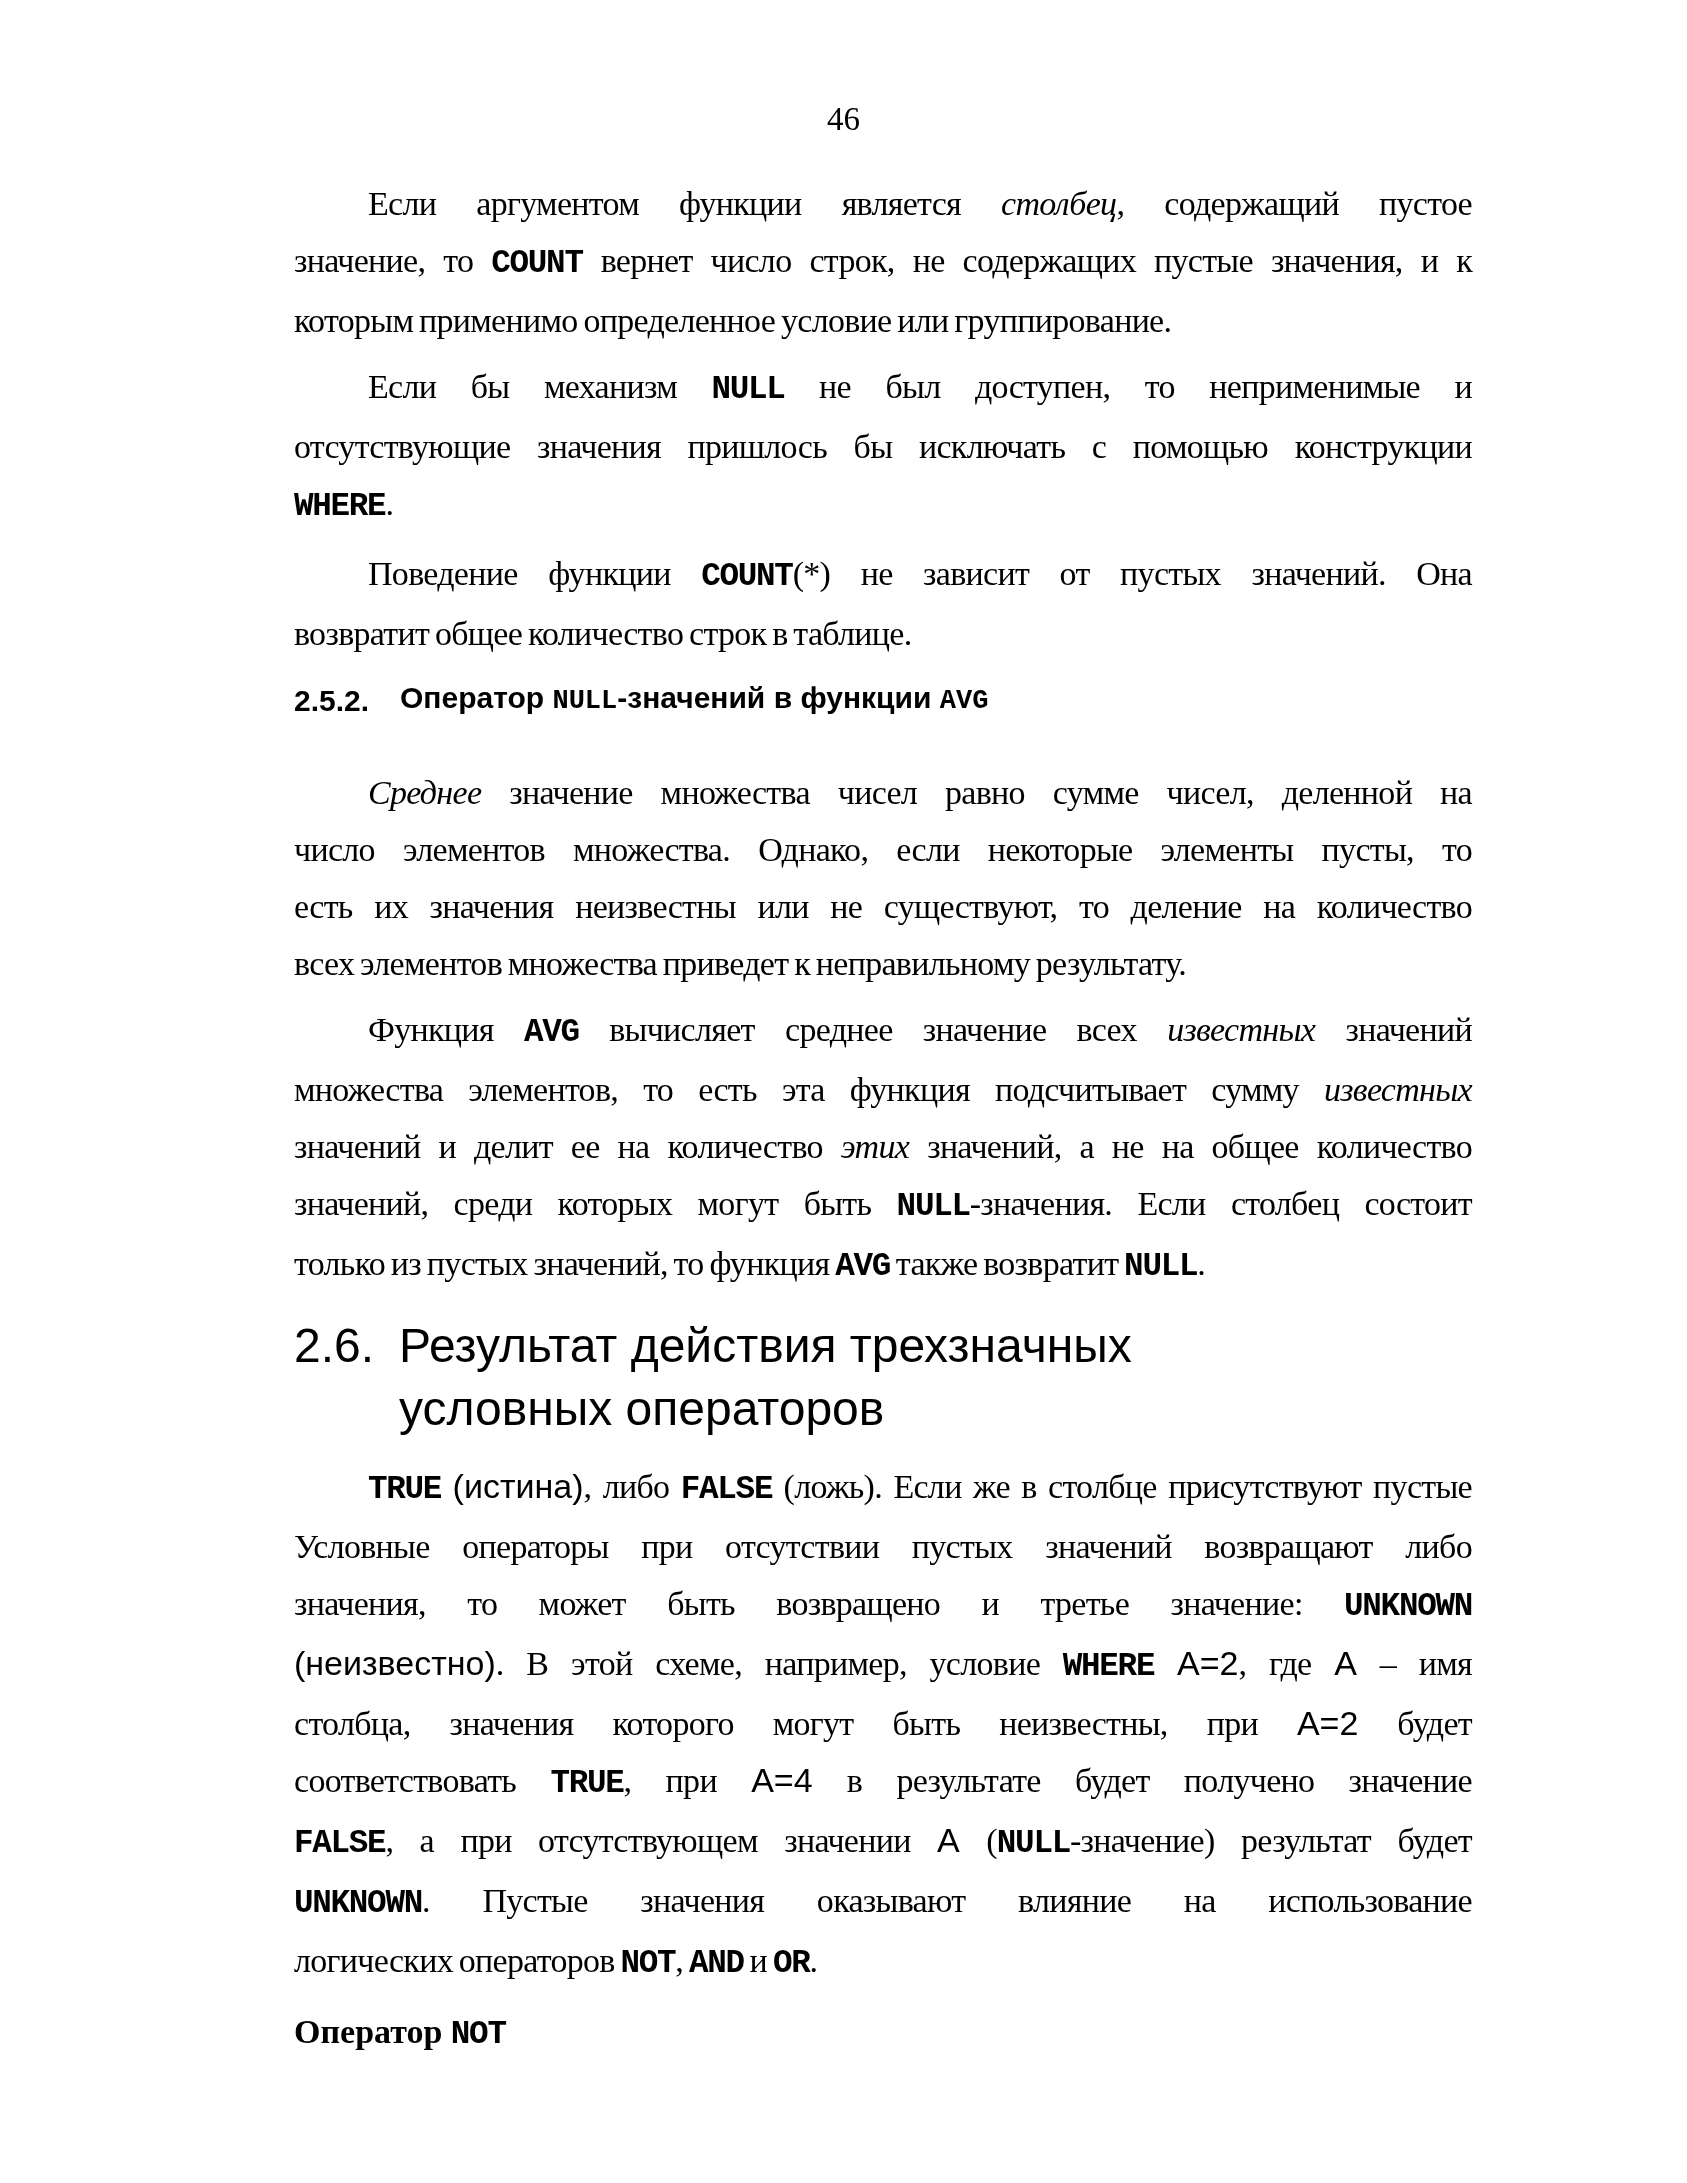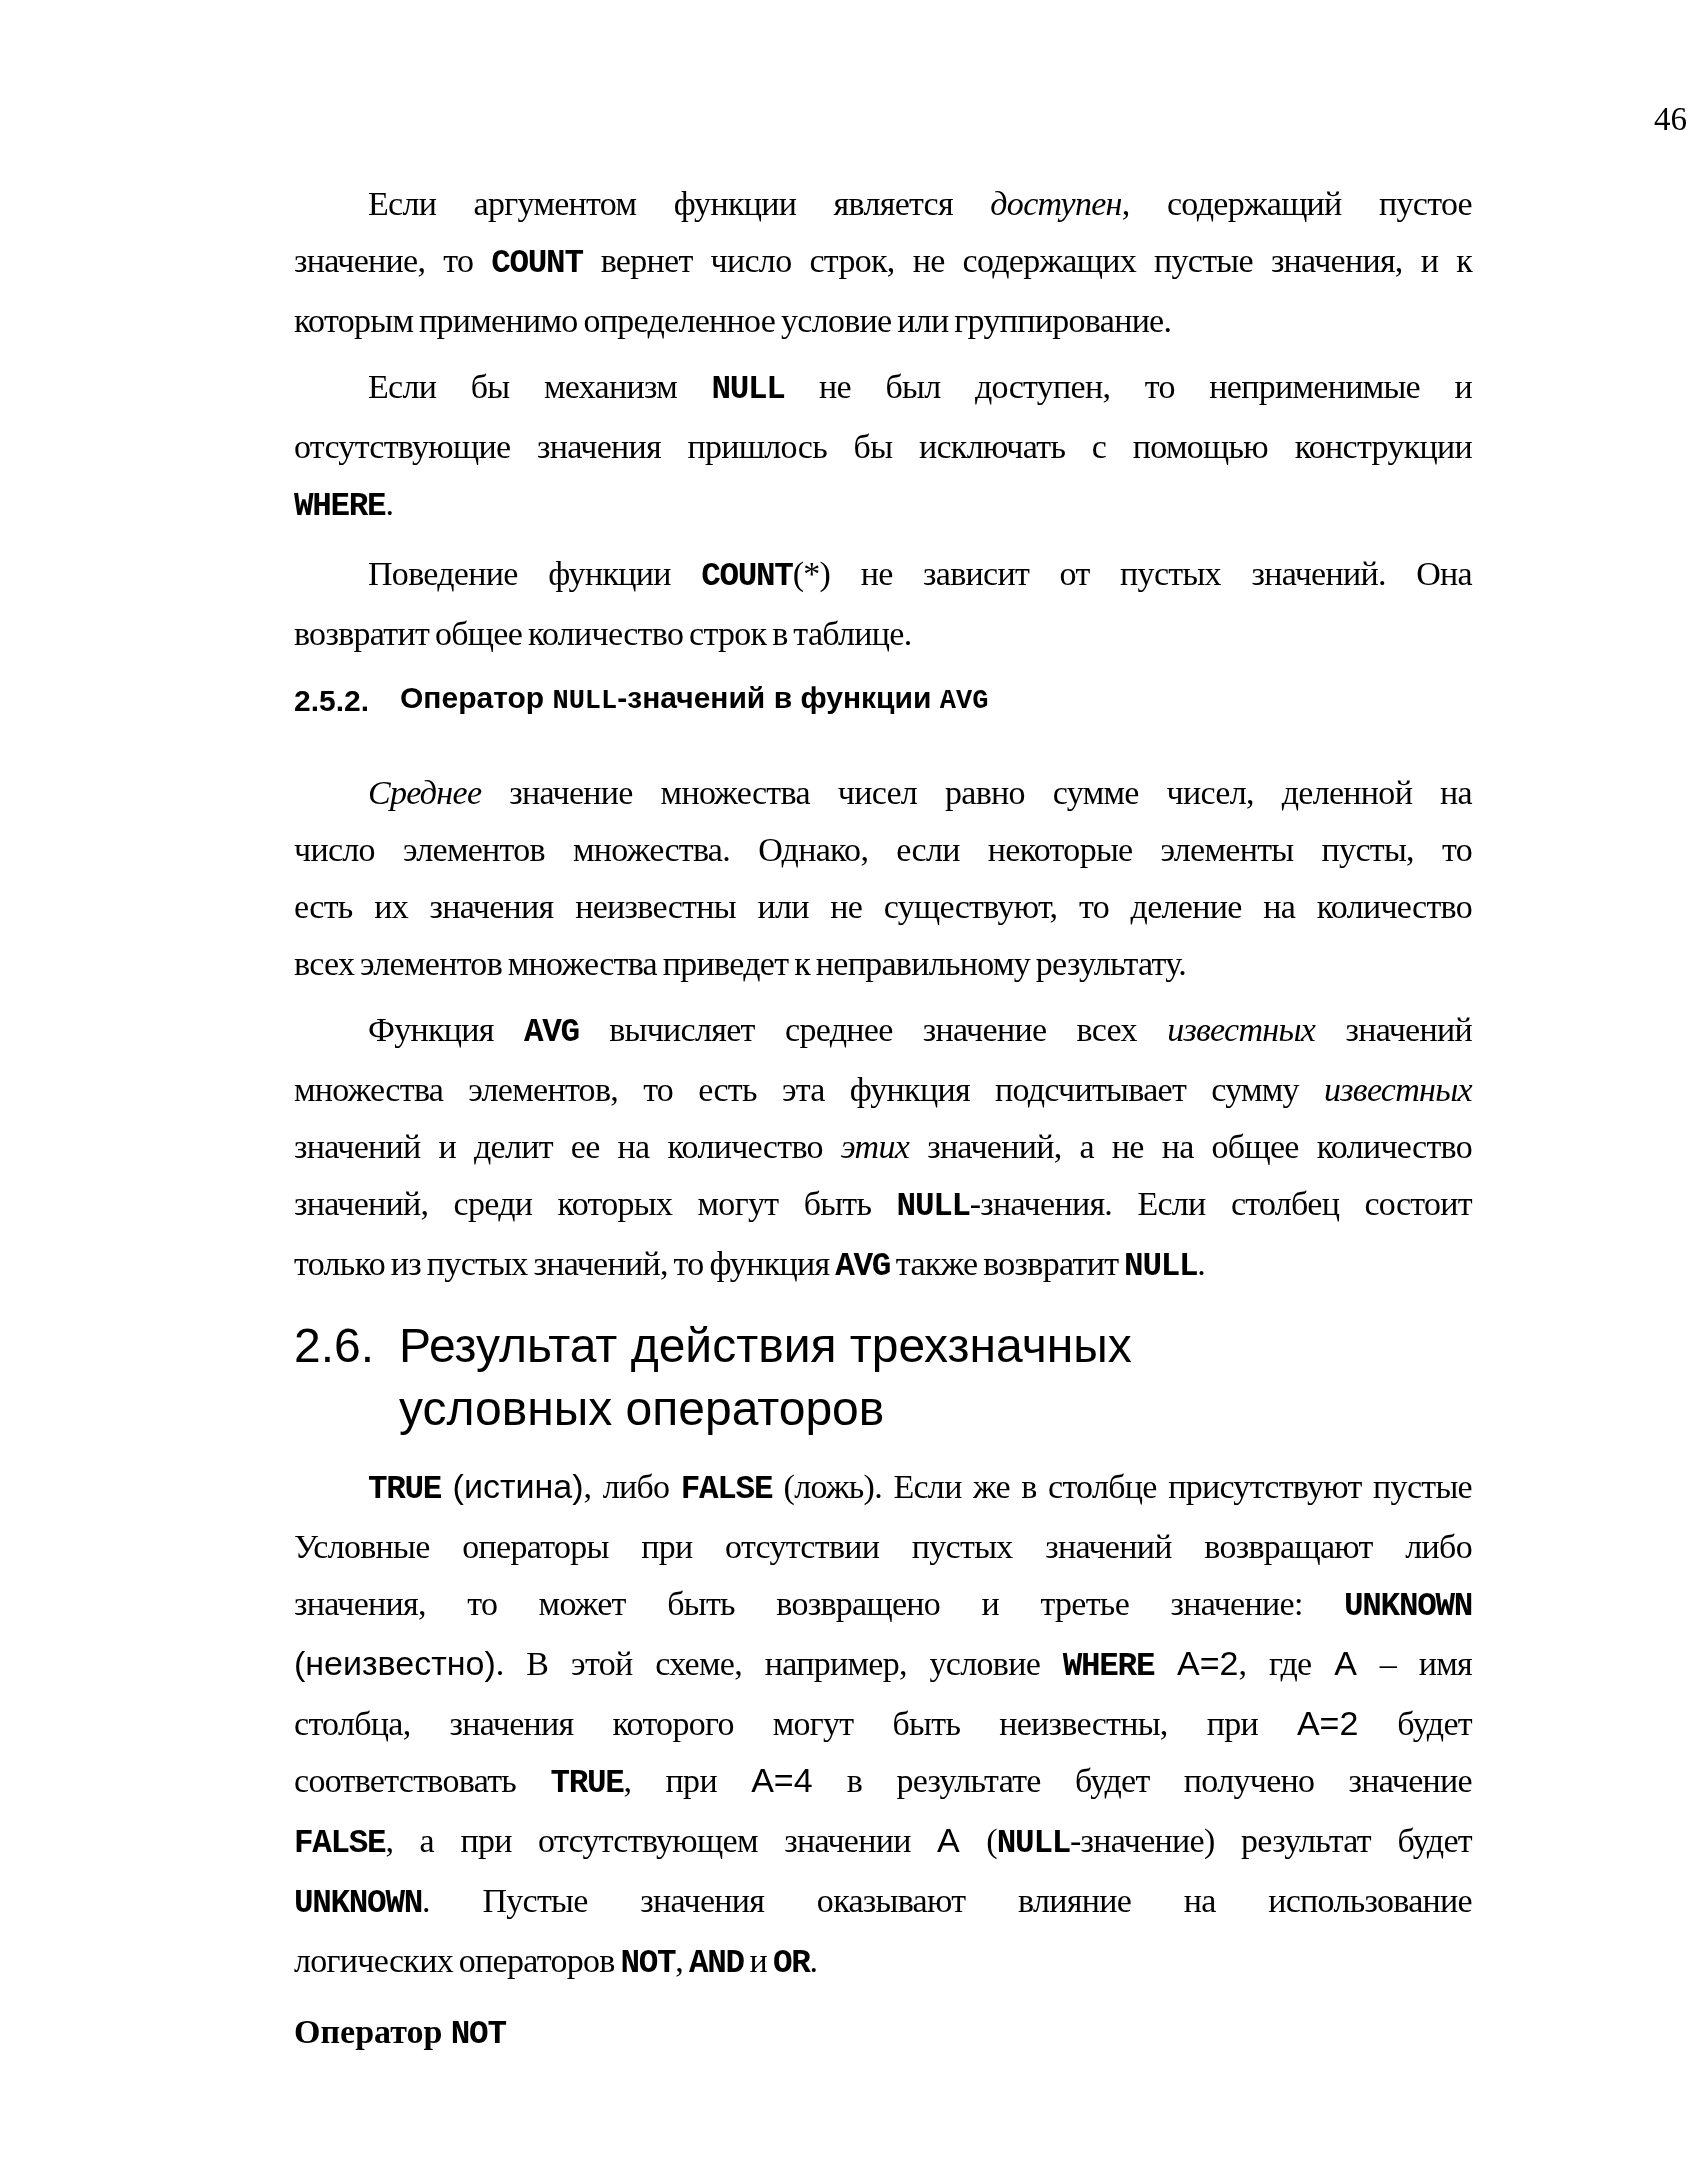--- a/index.html
+++ b/index.html
@@ -1,21 +1,21 @@
 <!DOCTYPE html>
 <html style="font-size:10.6px"><head>
 <meta charset="utf-8">
 <style>
   html,body{margin:0;padding:0;background:#ffffff;}
   .sheet{
     width:1687px;height:2183px;overflow:hidden;background:#ffffff;color:#000;
     font-family:"Liberation Serif",serif;position:relative;
   }
   .page-number{
-    padding-top:99px;text-align:right;font-size:33px;line-height:40px;
+    padding-top:99px;text-align:center;font-size:33px;line-height:40px;
     font-family:"Liberation Serif",serif;
   }
   .doc{margin:36px 215px 0 294px;width:1178px;}
   .para{font-size:34px;line-height:57px;margin:0 0 9.3px 0;
         letter-spacing:-0.7px;word-spacing:-2px;}
   .jline{text-align:justify;text-align-last:justify;}
   .jline.last{text-align-last:left;}
   .para .jline:first-child{text-indent:74px;}
   .i{font-style:italic;}
   .b{font-weight:bold;font-family:Liberation Serif, serif;}
@@ -35,21 +35,21 @@
 </style>
 </head>
 <body>
 
 <div class="sheet">
   <div class="page-number">46</div>
 
   <div class="doc">
 
     <div class="para">
-        <div class="jline"><span>Если аргументом функции является </span><span class="i">доступен</span><span>, содержащий пустое</span></div>
+        <div class="jline"><span>Если аргументом функции является </span><span class="i">столбец</span><span>, содержащий пустое</span></div>
         <div class="jline"><span>значение, то </span><span class="k">COUNT</span><span> вернет число строк, не содержащих пустые значения, и к</span></div>
         <div class="jline last"><span>которым применимо определенное условие или группирование.</span></div>
       </div>
 
     <div class="para">
         <div class="jline"><span>Если бы механизм </span><span class="k">NULL</span><span> не был доступен, то неприменимые и</span></div>
         <div class="jline"><span>отсутствующие значения пришлось бы исключать с помощью конструкции</span></div>
         <div class="jline last"><span class="k">WHERE</span><span>.</span></div>
       </div>
 

